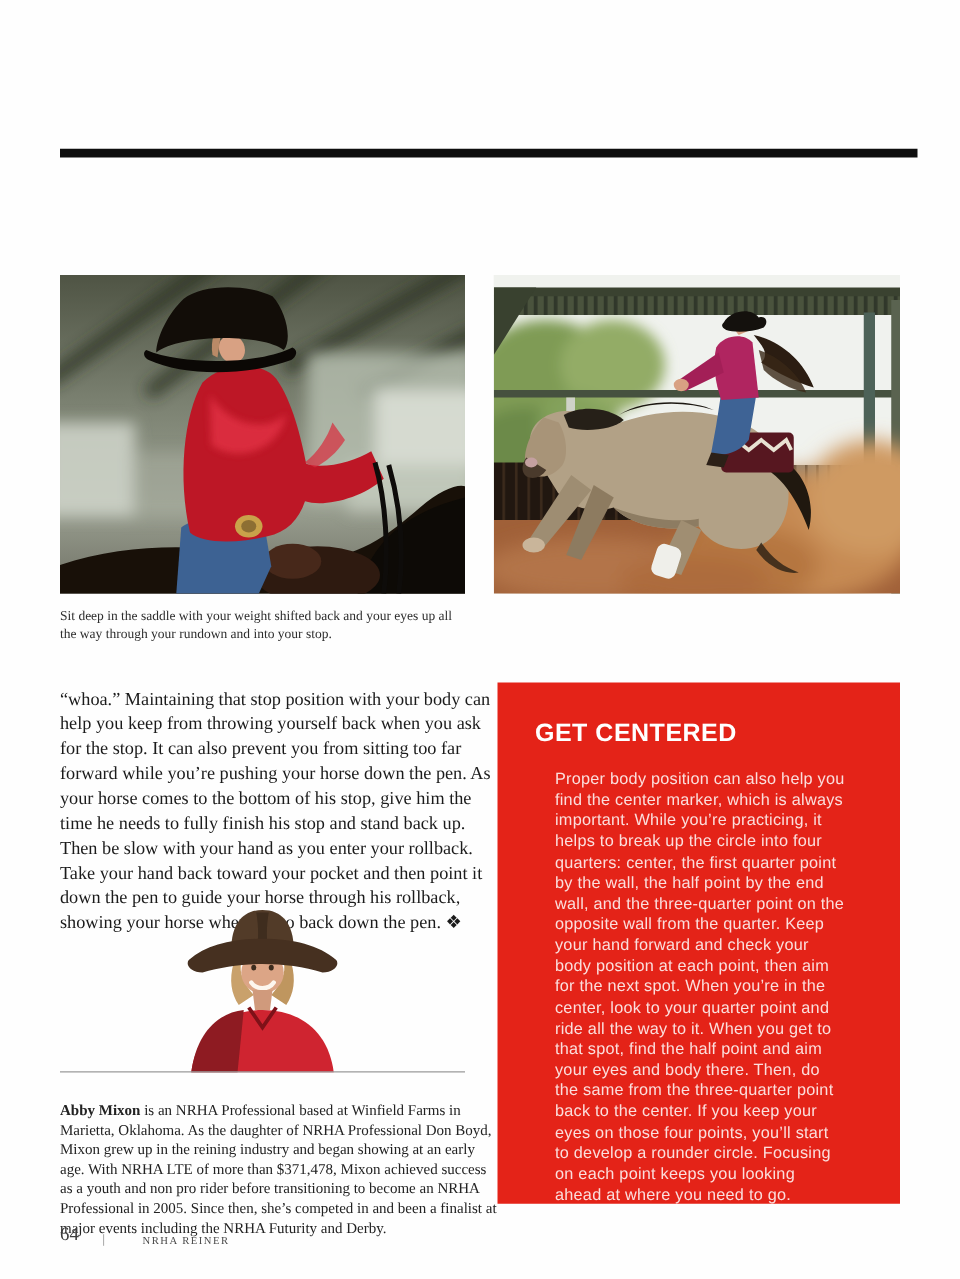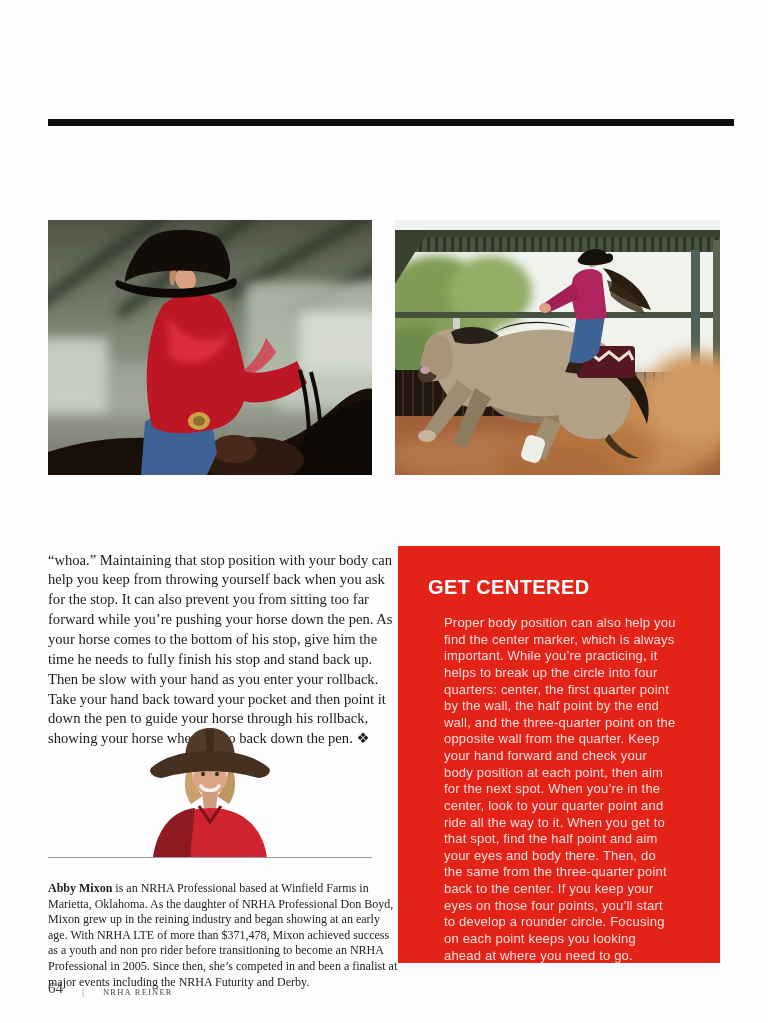--- a/index.html
+++ b/index.html
@@ -44,21 +44,21 @@
   }
   .author-bio b{font-weight:bold;}
   .page-footer{
     position:absolute;left:48px;top:980px;color:#3c3c3c;
     display:flex;align-items:flex-end;gap:19px;
   }
   .page-number{font-size:15px;font-family:"Liberation Serif", serif;}
   .footer-sep{font-size:10px;color:#777;}
   .magazine-name{
     font-size:8.5px;letter-spacing:1.2px;font-variant:small-caps;
-    text-transform:uppercase;color:#4a4a4a;
+    text-transform:uppercase;color:#4a4a4a;margin-left:11px;
   }
 </style>
 </head>
 <body>
 
 <div class="page">
 
   <div class="top-rule"></div>
 
   <figure class="photo-left">
@@ -105,20 +105,21 @@
         <path d="M127,59 C126,45 147,44 148,60 C148,73 130,75 127,59 Z" fill="#d8a183"></path>
         <path d="M122,64 C120,52 124,42 130,38 L126,66 Z" fill="#b98a67"></path>
         <path d="M77,62 C94,48 160,46 179,60 C186,52 181,29 170,17 C150,7 114,7 99,19 C87,30 77,50 77,62 Z" fill="#120d08"></path>
         <path d="M69,60 C100,73 161,71 186,58 C191,60 189,66 185,68 C150,81 99,81 71,68 C67,66 66,62 69,60 Z" fill="#0b0805"></path>
         <g stroke="#0e0c0a" stroke-width="4" fill="none">
           <path d="M252,150 C261,182 263,221 259,255"></path>
           <path d="M263,152 C273,187 275,223 271,255"></path>
         </g>
       </svg>
     </span>
+    <figcaption>Sit deep in the saddle with your weight shifted back and your eyes up all the way through your rundown and into your stop.</figcaption>
   </figure>
 
   <figure class="photo-right">
     <span class="photo-frame" style="background:#eef0ec;">
       <svg viewBox="0 0 325 255" preserveAspectRatio="none">
         <defs>
           <filter id="rb5" x="-40%" y="-40%" width="180%" height="180%">
               <feGaussianBlur stdDeviation="5"></feGaussianBlur>
             </filter>
           <filter id="rb8" x="-40%" y="-40%" width="180%" height="180%">

